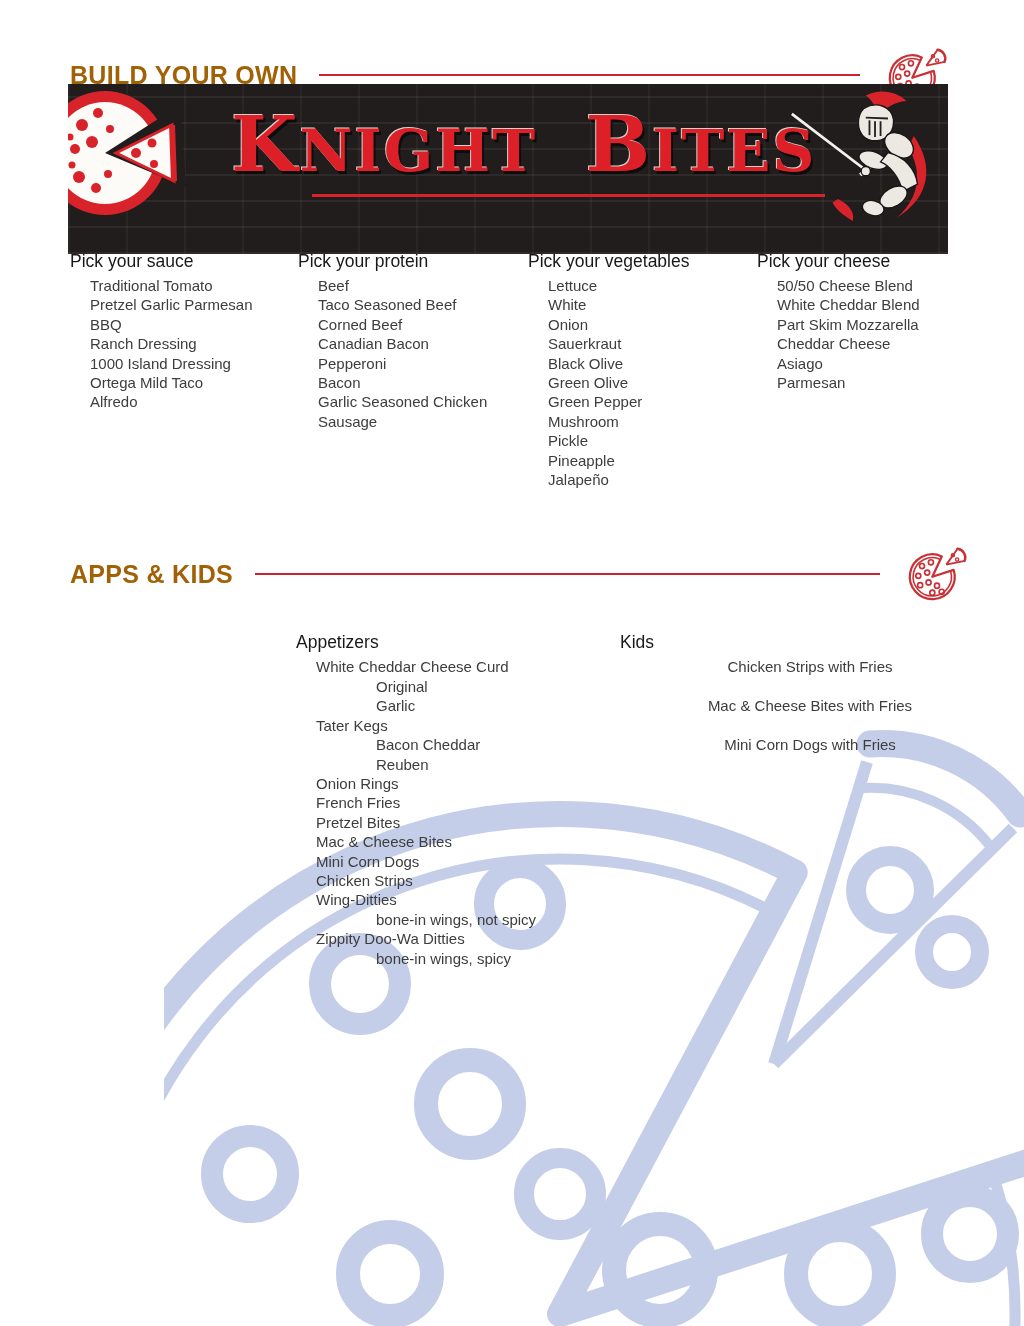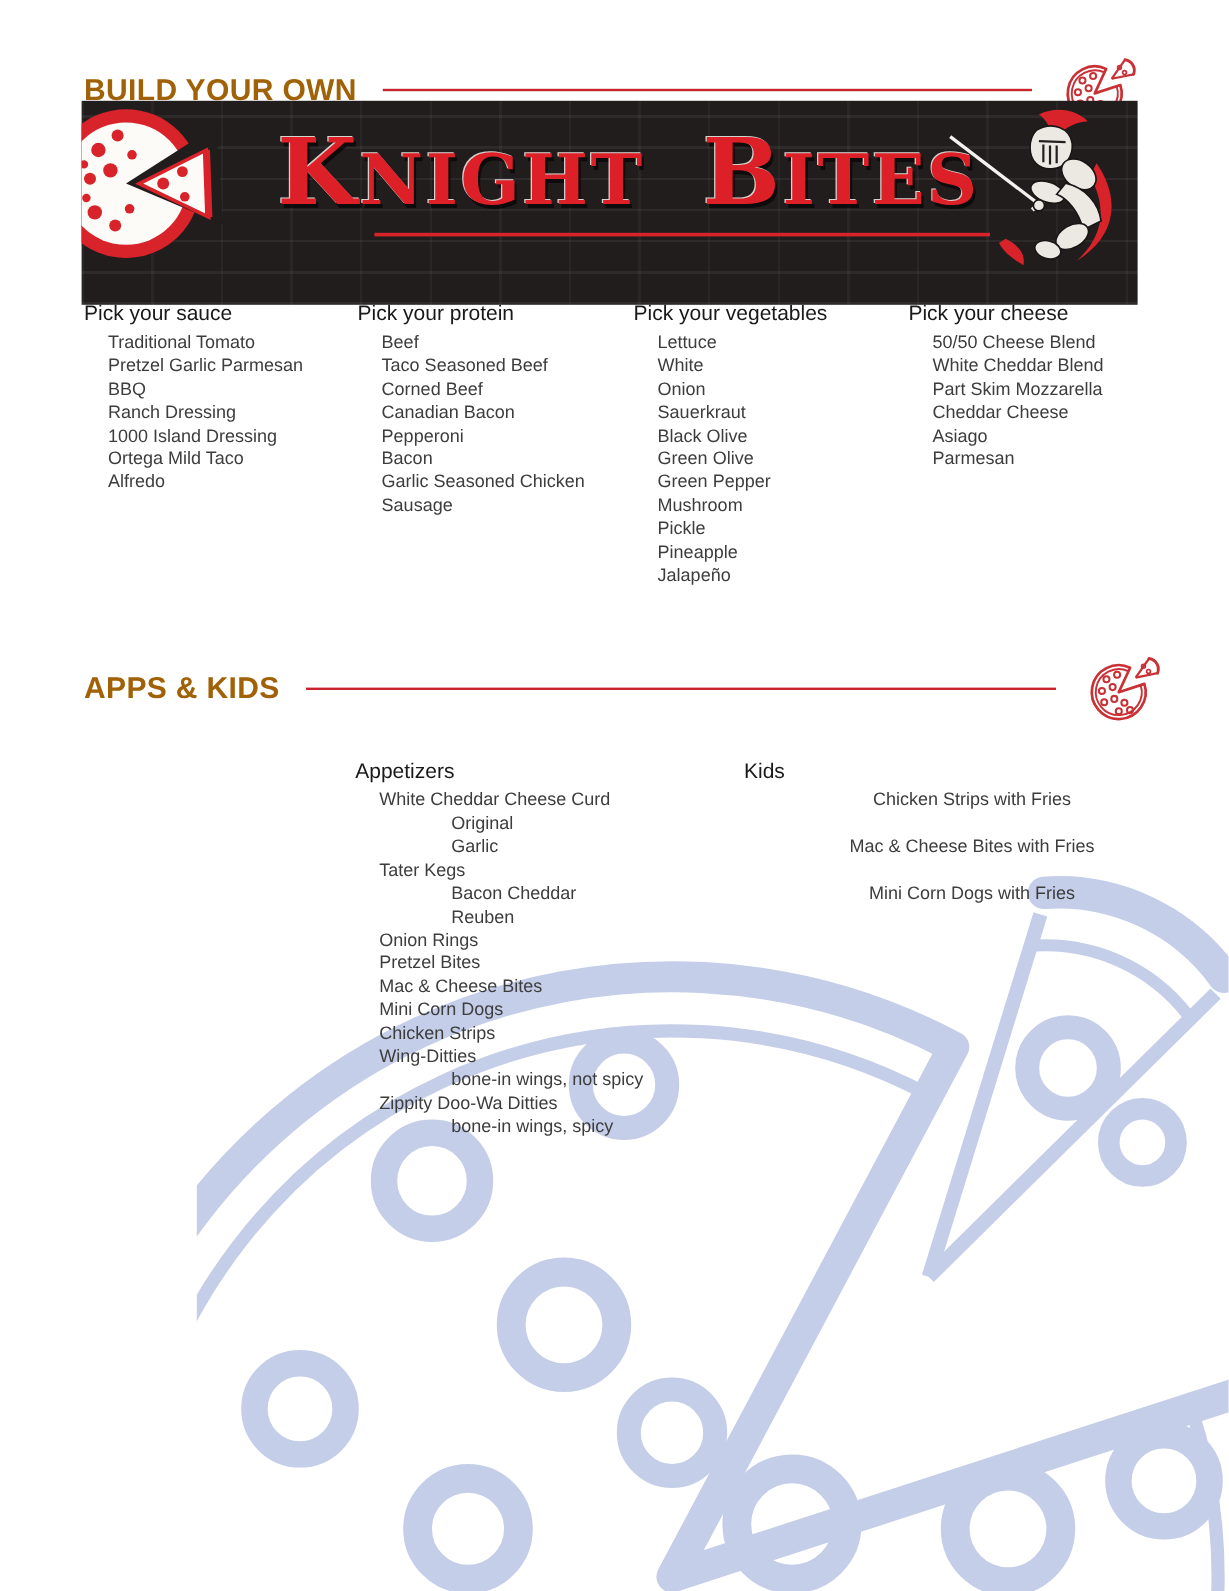--- a/index.html
+++ b/index.html
@@ -302,20 +302,21 @@
       <div class="apps-col">
         <div class="col-title">Appetizers</div>
         <div>
             <div class="mi">White Cheddar Cheese Curd</div>
             <div class="mi indent">Original</div>
             <div class="mi indent">Garlic</div>
             <div class="mi">Tater Kegs</div>
             <div class="mi indent">Bacon Cheddar</div>
             <div class="mi indent">Reuben</div>
             <div class="mi">Onion Rings</div>
+            <div class="mi">French Fries</div>
             <div class="mi">Pretzel Bites</div>
             <div class="mi">Mac &amp; Cheese Bites</div>
             <div class="mi">Mini Corn Dogs</div>
             <div class="mi">Chicken Strips</div>
             <div class="mi">Wing-Ditties</div>
             <div class="mi indent">bone-in wings, not spicy</div>
             <div class="mi">Zippity Doo-Wa Ditties</div>
             <div class="mi indent">bone-in wings, spicy</div>
           </div>
       </div>

